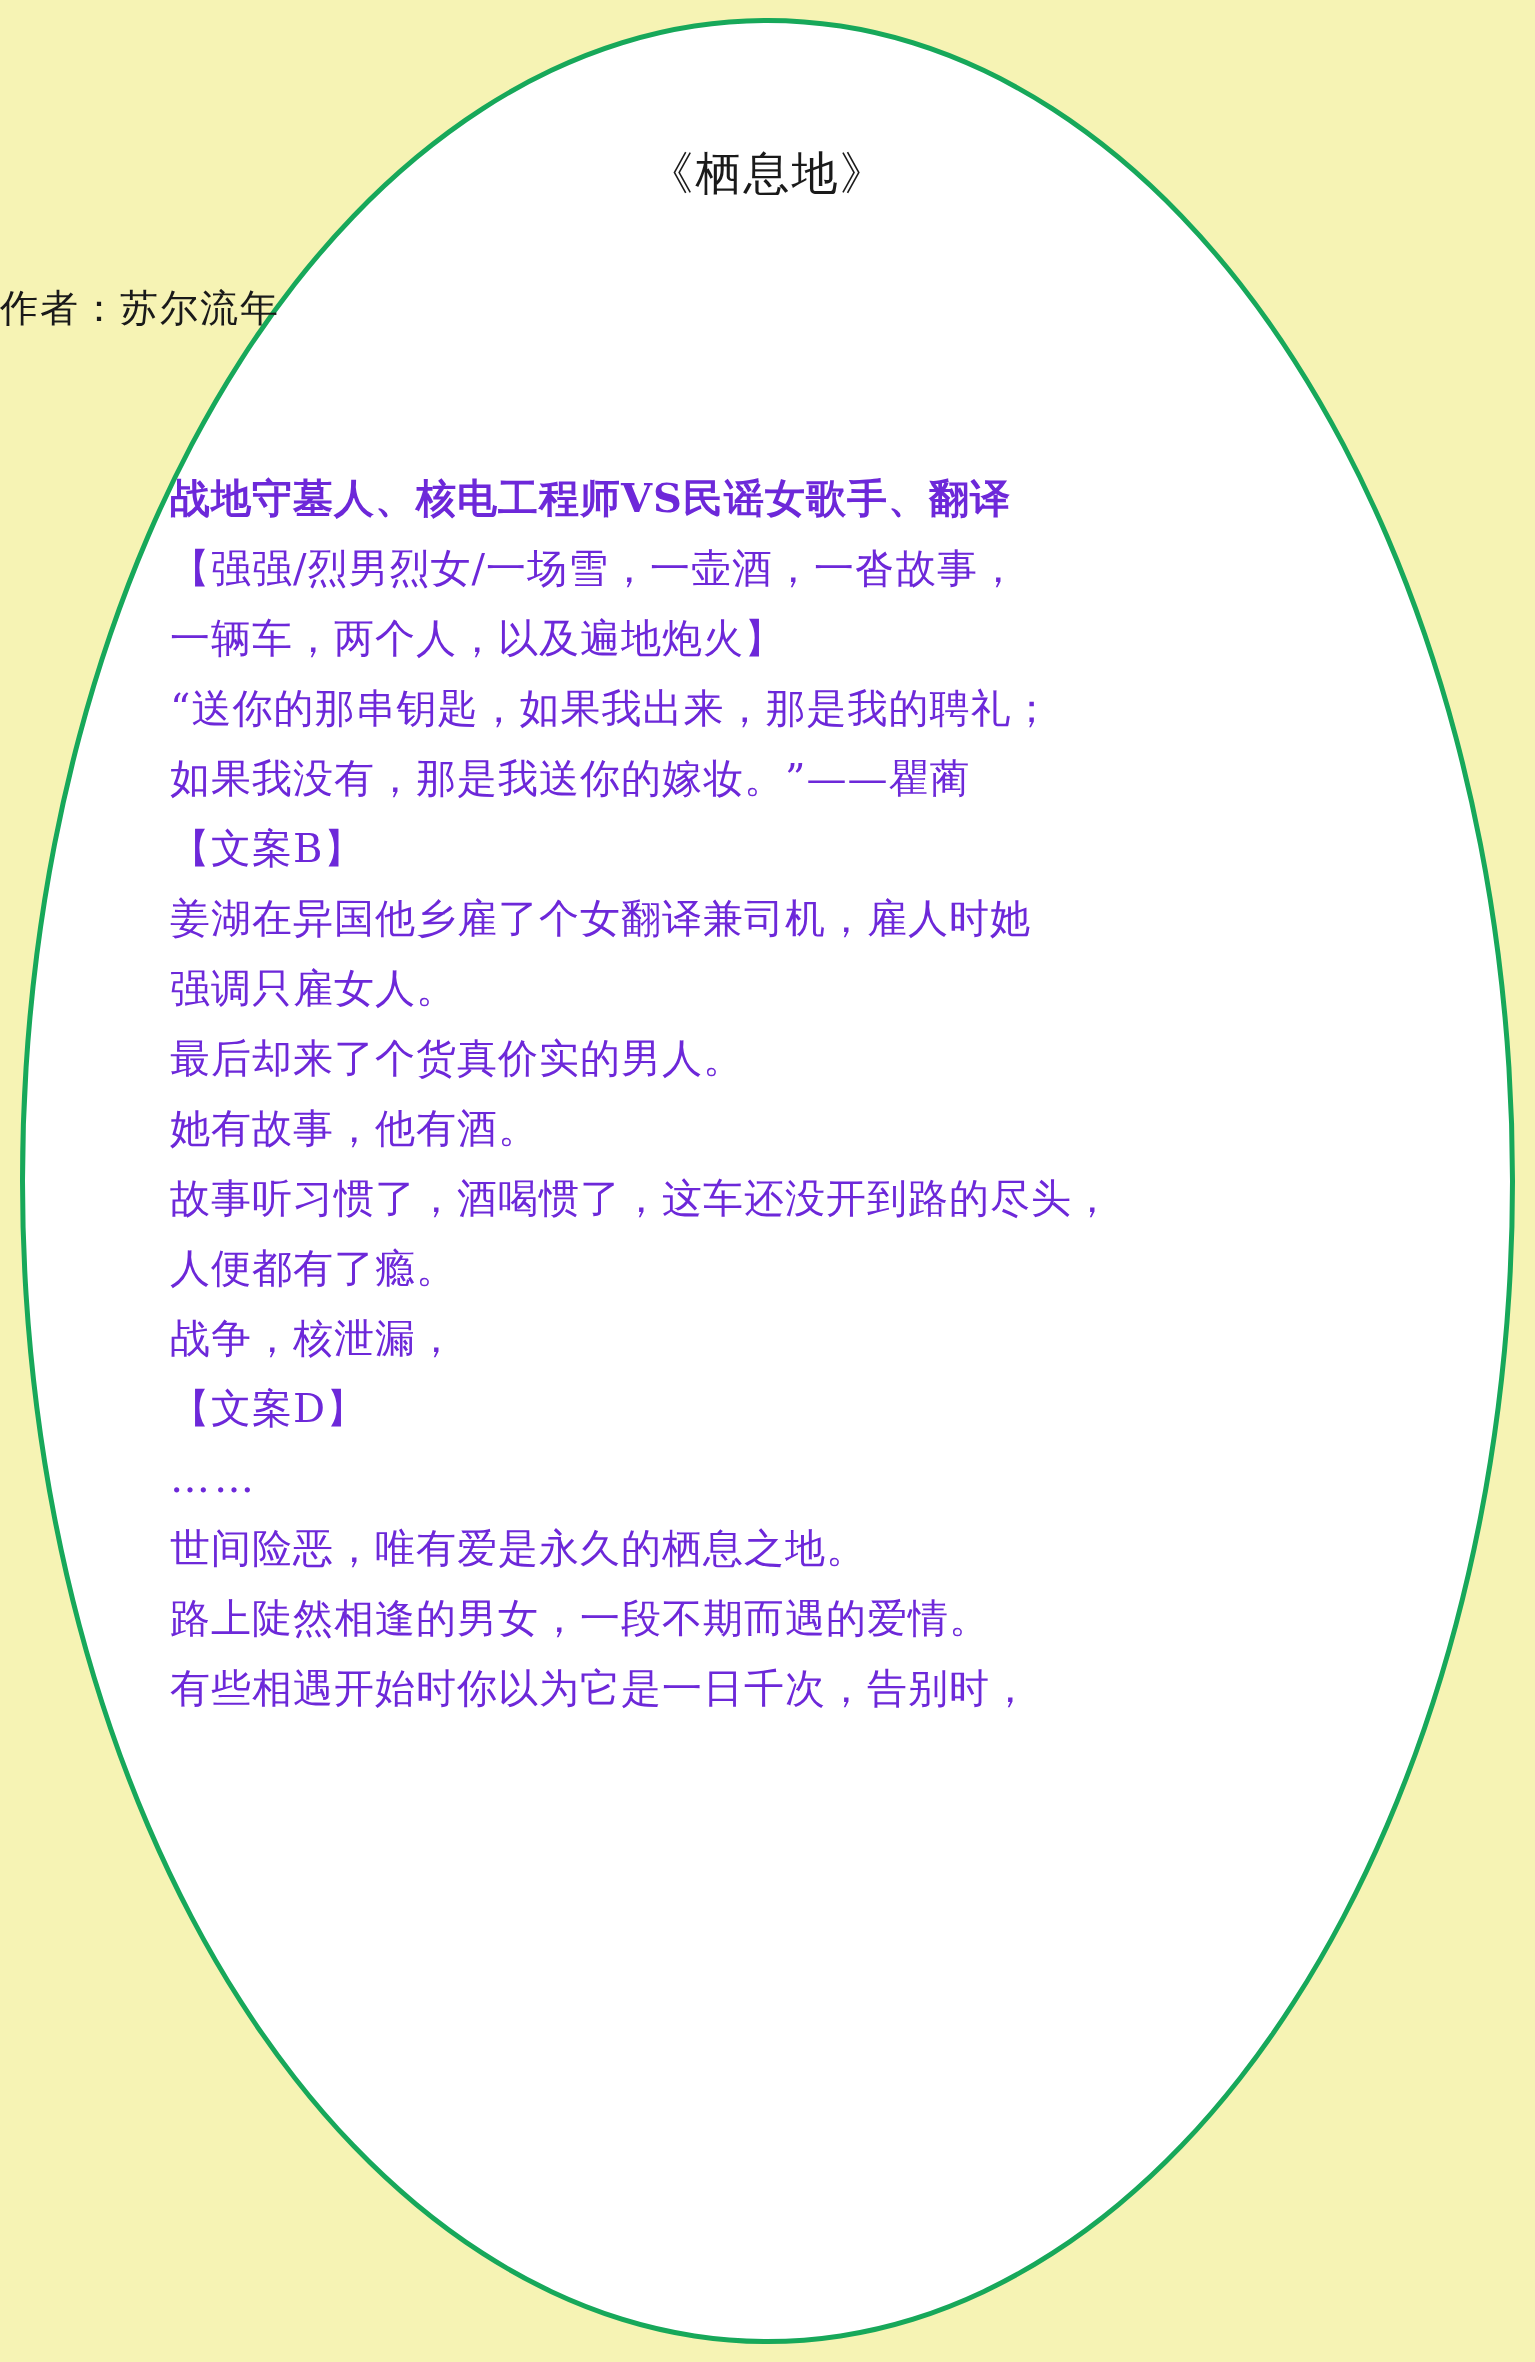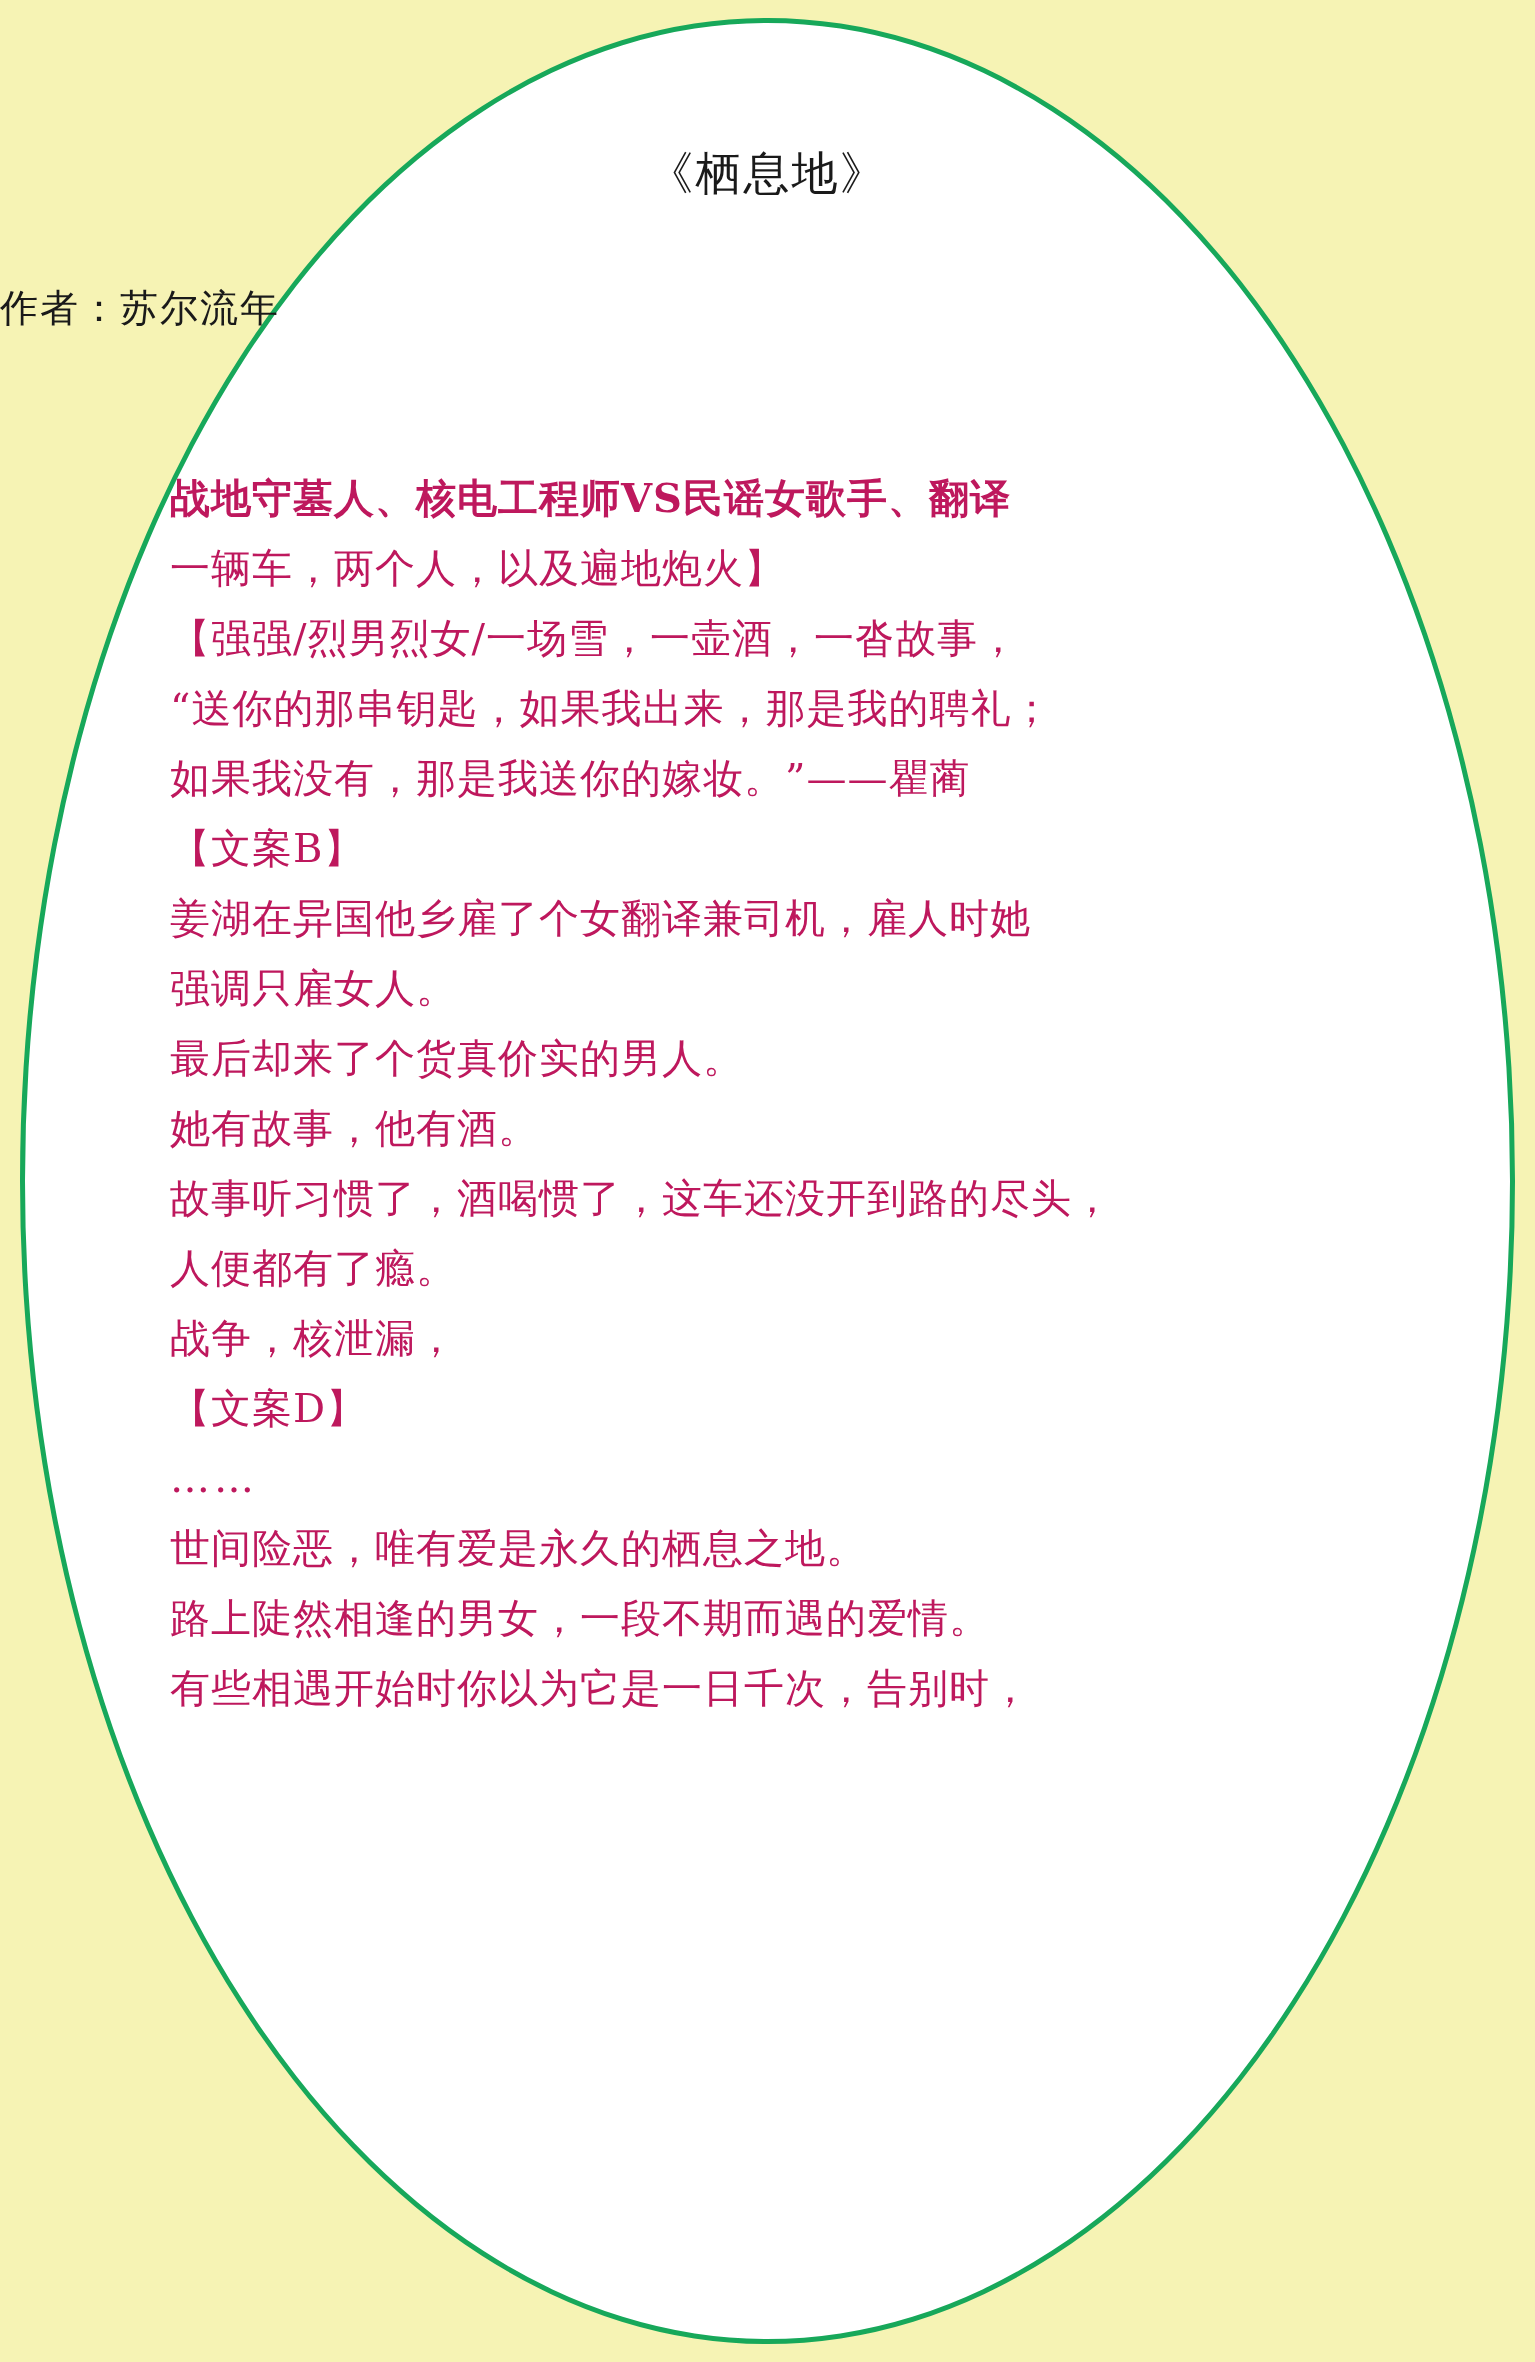--- a/index.html
+++ b/index.html
@@ -62,21 +62,21 @@
     letter-spacing: 2px;
   }
   .body-text {
     position: absolute;
     top: 455px;
     left: 170px;
     width: 1215px;
     font-family: "DejaVu Serif", serif;
     font-size: 40px;
     line-height: 70px;
-    color: #be185d;
+    color: #6d28d9;
     letter-spacing: 1px;
   }
   .body-text p {
     margin: 0;
     white-space: pre-wrap;
   }
   .line-indent {
     text-indent: 48px;
   }
   .bold-line {
@@ -91,22 +91,22 @@
 
 <div class="page">
   <div class="ellipse-card"></div>
 
   <div class="content">
     <div class="title">《栖息地》</div>
     <div class="author">作者：苏尔流年</div>
 
     <div class="body-text">
       <p class="bold-line">战地守墓人、核电工程师VS民谣女歌手、翻译</p>
+      <p>【强强/烈男烈女/一场雪，一壶酒，一沓故事，</p>
       <p>一辆车，两个人，以及遍地炮火】</p>
-      <p>【强强/烈男烈女/一场雪，一壶酒，一沓故事，</p>
       <p>“送你的那串钥匙，如果我出来，那是我的聘礼；</p>
       <p>如果我没有，那是我送你的嫁妆。”——瞿蔺</p>
       <p>【文案B】</p>
       <p>姜湖在异国他乡雇了个女翻译兼司机，雇人时她</p>
       <p>强调只雇女人。</p>
       <p>最后却来了个货真价实的男人。</p>
       <p>她有故事，他有酒。</p>
       <p>故事听习惯了，酒喝惯了，这车还没开到路的尽头，</p>
       <p>人便都有了瘾。</p>
       <p>战争，核泄漏，</p>

